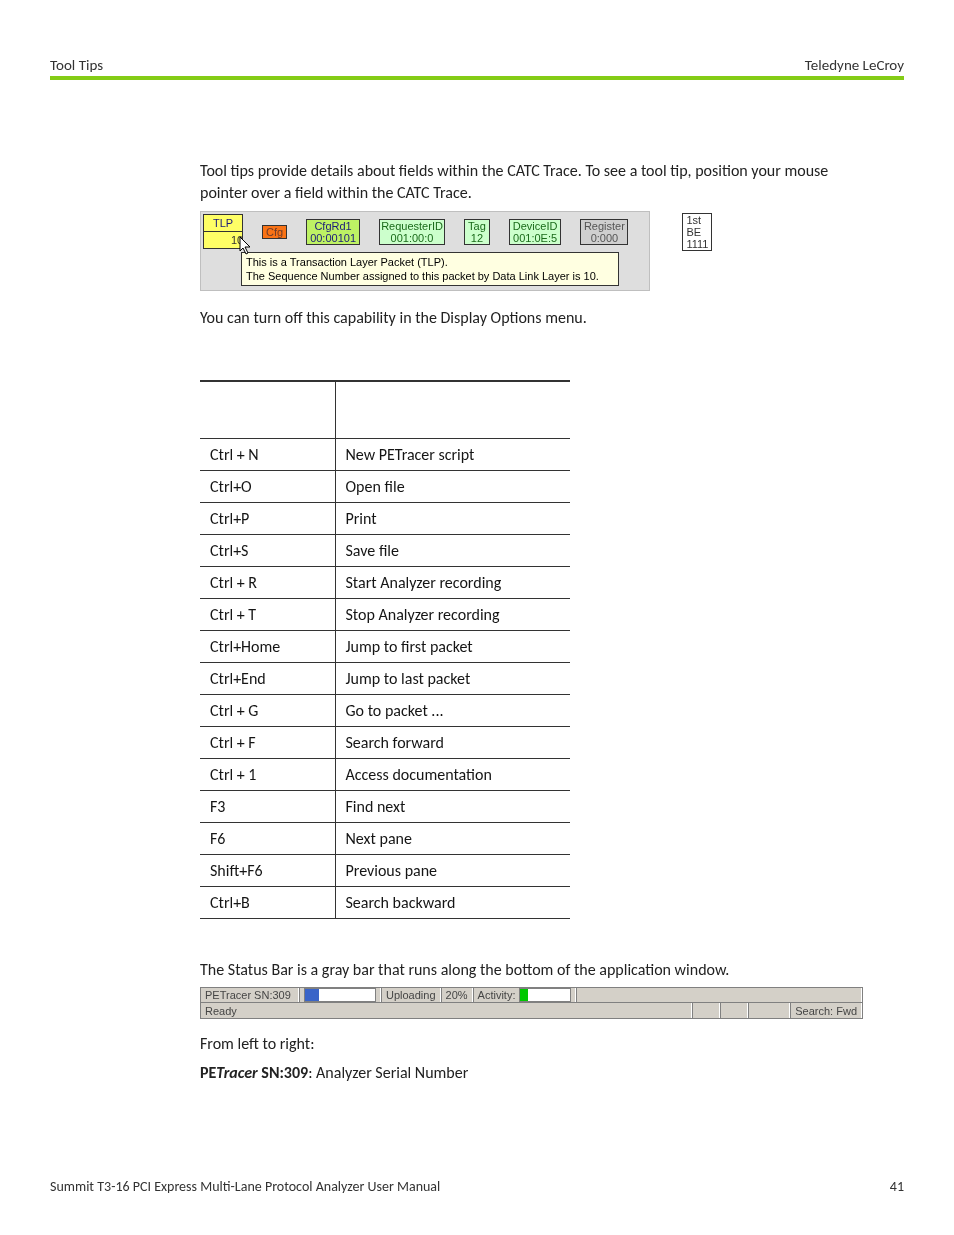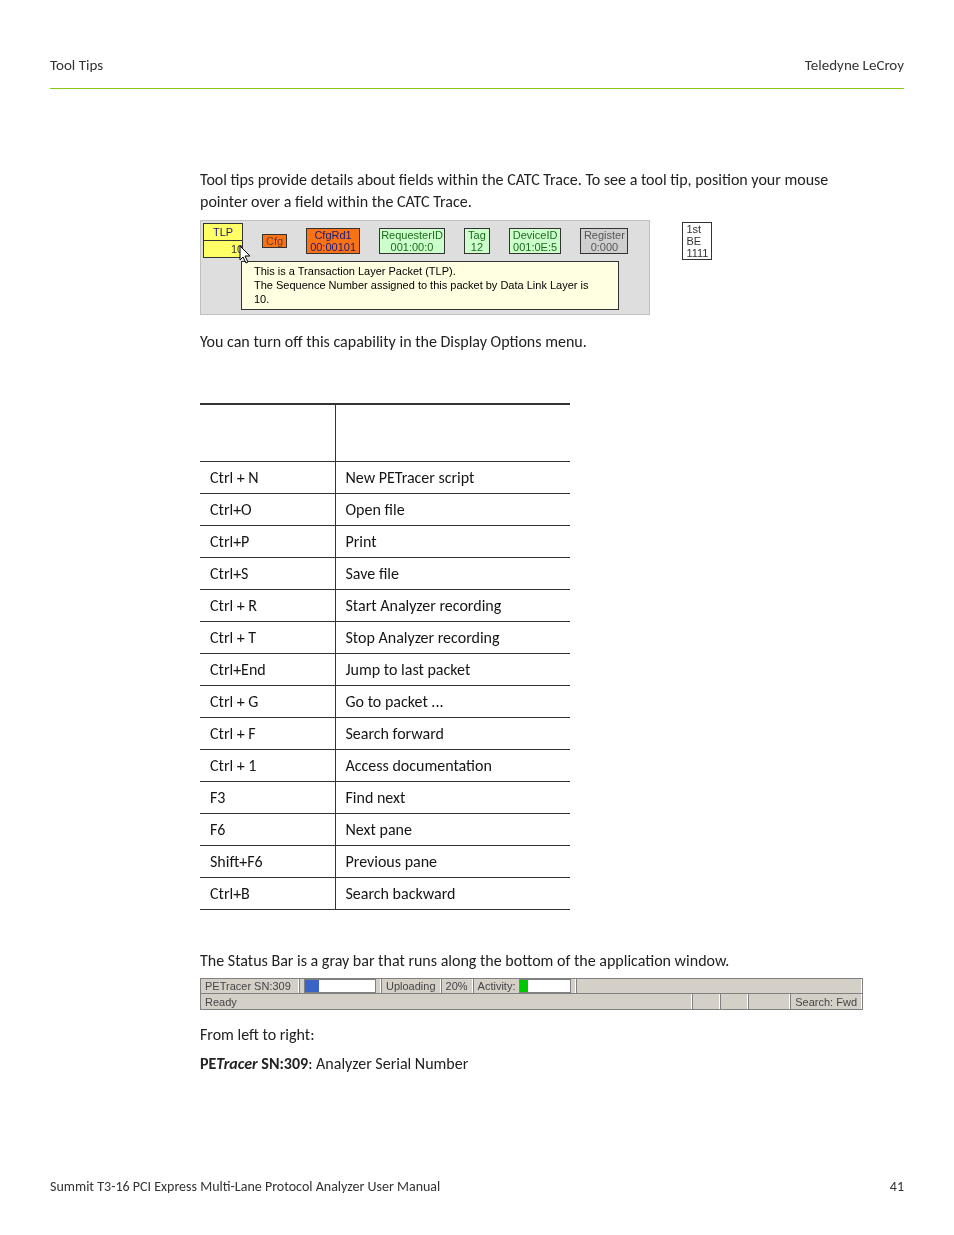--- a/index.html
+++ b/index.html
@@ -15,22 +15,22 @@
     min-height: 1235px;
     box-sizing: border-box;
     padding: 56px 50px 56px 50px;
     position: relative;
   }
   .header-row {
     display: flex;
     justify-content: space-between;
     font-size: 15px;
     color: #333;
-    border-bottom: 1px solid #84cc16;
-    padding-bottom: 14px;
+    border-bottom: 4px solid #84cc16;
+    padding-bottom: 2px;
     margin-bottom: 80px;
   }
   .content {
     margin-left: 150px;
     margin-right: 25px;
   }
   .para {
     font-size: 16px;
     line-height: 1.4;
     margin: 0 0 6px 0;
@@ -61,21 +61,21 @@
     border: 1px solid #333;
     display: flex;
     flex-direction: column;
     align-items: center;
     justify-content: center;
     padding: 0 3px;
     box-sizing: border-box;
     line-height: 1.1;
   }
   .cell-olive  { background: #f97316; color: #6f3c2a; }
-  .cell-olive2 { background: #f97316; color: #1a1a7a; }
+  .cell-olive2 { background: #bef264; color: #1a1a7a; }
   .cell-lime   { background: #ccffcc; color: #1a6b1a; }
   .cell-gray   { background: #cfcfcf; color:#555; }
   .cell-white  { background: #ffffff; color:#333;margin-left:35px; }
   .cell-split { display:flex; flex-direction:column; }
   .cell-split > div { flex:1; display:flex; align-items:center; justify-content:center; }
 
   .tlp-col { width:40px; }
   .tlp-top { background:#ffff66; border:1px solid #333; height:16px; display:flex; align-items:center; justify-content:center; color:#1a1a7a; }
   .tlp-bot { background:#ffff66; border:1px solid #333; border-top:none; height:16px; display:flex; align-items:center; justify-content:center; color:#333;padding-left:28px; }
 
@@ -85,21 +85,21 @@
     top: 24px;
     z-index:3;
     pointer-events:none;
   }
   .tooltip-box {
     position: relative;
     margin: 0 30px 4px 40px;
     background: #ffffe1;
     border: 1px solid #333;
     font-size: 11px;
-    padding: 2px 12px;
+    padding: 2px 4px;
     line-height: 1.3;
     color: #000;
   }
 
   
   table.shortcuts {
     border-collapse: collapse;
     width: 370px;
     margin: 50px 0 40px 0;
     font-size: 16px;
@@ -257,20 +257,24 @@
           </tr>
           <tr>
             <td>Ctrl + R</td>
             <td>Start Analyzer recording</td>
           </tr>
           <tr>
             <td>Ctrl + T</td>
             <td>Stop Analyzer recording</td>
           </tr>
           <tr>
+            <td>Ctrl+Home</td>
+            <td>Jump to first packet</td>
+          </tr>
+          <tr>
             <td>Ctrl+End</td>
             <td>Jump to last packet</td>
           </tr>
           <tr>
             <td>Ctrl + G</td>
             <td>Go to packet ...</td>
           </tr>
           <tr>
             <td>Ctrl + F</td>
             <td>Search forward</td>

